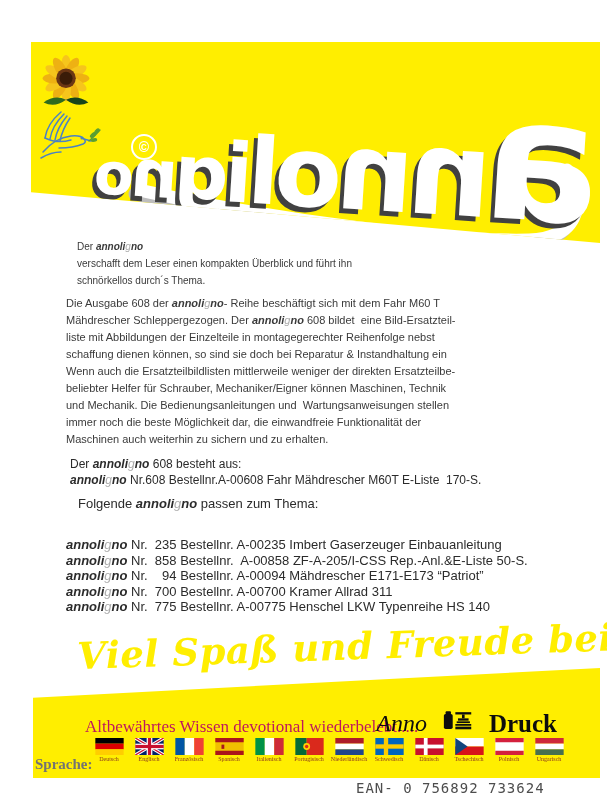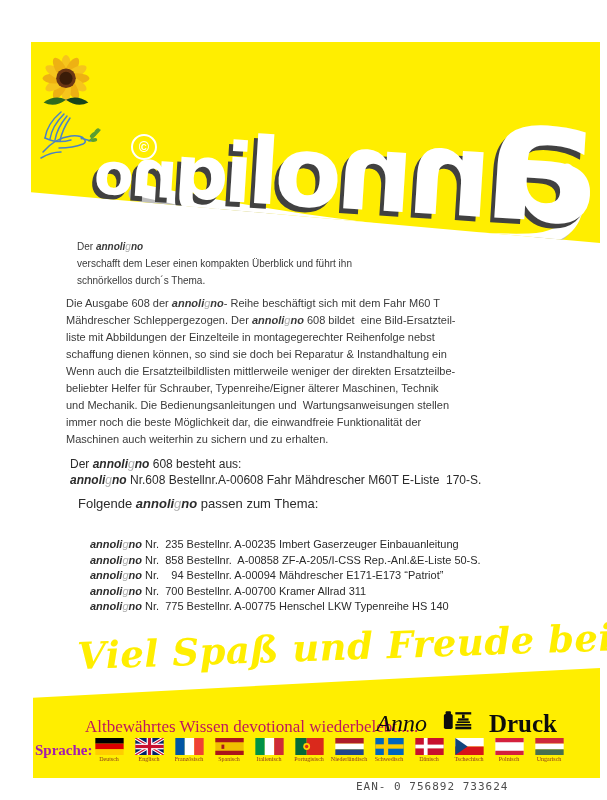--- a/index.html
+++ b/index.html
@@ -22,47 +22,47 @@
                    line-height:1;letter-spacing:-0.05em;text-shadow:4px 5px 0 #414141;}
 
   
   .tline{white-space:pre;}
   .brand{font-style:italic;font-weight:bold;}
   .brand-g{color:#ababab;font-weight:normal;}
   .intro{position:absolute;left:77px;top:238px;font-size:10px;line-height:17px;color:#3a3a3a;}
   .mainp{position:absolute;left:66px;top:295px;font-size:11px;line-height:17px;color:#3a3a3a;}
   .consists{position:absolute;left:70px;top:456px;font-size:12px;line-height:16px;color:#2b2b2b;}
   .related-h{position:absolute;left:78px;top:496px;font-size:13px;color:#2b2b2b;}
-  .related{position:absolute;left:66px;top:537px;font-size:11px;line-height:15.6px;color:#2b2b2b;margin-left:24px;}
+  .related{position:absolute;left:66px;top:537px;font-size:13px;line-height:15.6px;color:#2b2b2b;}
 
   
   .closing{position:absolute;left:78px;top:634px;color:#ffee00;white-space:nowrap;
            font-family:"DejaVu Serif",serif;font-style:italic;font-weight:bold;
            font-size:37px;letter-spacing:0.5px;transform:rotate(-2deg);transform-origin:left bottom;}
 
   
   .footer-band{position:absolute;left:33px;top:668px;width:567px;height:110px;
                background:#ffee00;clip-path:polygon(0 27%,100% 0,100% 100%,0 100%);}
   .slogan{position:absolute;left:52px;top:49px;font-family:Liberation Serif, serif;
           font-size:17px;color:#be185d;text-align:center;}
   .printer{position:absolute;right:43px;top:42px;display:flex;gap:16px;color:#0d0d0d;}
   .anno{font-family:"Liberation Serif",serif;font-style:italic;font-size:24px;}
   .druck{font-family:"Liberation Serif",serif;font-weight:bold;font-size:25px;}
   .press-icon{width:30px;height:22px;}
   .lang-row{position:absolute;left:2px;top:70px;display:flex;align-items:flex-start;}
   .lang-label{font-family:"Liberation Serif",serif;font-weight:600;font-size:15px;
-              color:#a21caf;margin-top:4px;}
+              color:#737373;margin-top:18px;}
   .flags{display:flex;gap:11px;margin-left:2px;}
   .flag-item{width:29px;display:flex;flex-direction:column;align-items:center;}
   .flag-item svg{width:29px;height:17px;display:block;}
   .flag-name{font-family:"Liberation Serif",serif;font-size:6px;color:#8d3a1d;
              margin-top:1px;white-space:nowrap;}
 
   .ean{position:absolute;left:356px;top:780px;font-family:"DejaVu Sans Mono",monospace;
-       font-size:11px;letter-spacing:1px;color:#4d4d4d;}
+       font-size:14px;letter-spacing:1px;color:#4d4d4d;}
 </style>
 </head>
 <body>
 
 <div class="page">
 
   <div class="header-band">
 
     <svg class="sunflower" viewBox="0 0 60 60">
       <g transform="translate(30,26)">
@@ -134,21 +134,21 @@
     <div class="tline">verschafft dem Leser einen kompakten Überblick und führt ihn</div>
     <div class="tline">schnörkellos durch´s Thema.</div>
   </div>
 
   <div class="mainp">
     <div class="tline">Die Ausgabe 608 der <span class="brand">annoli<span class="brand-g">g</span>no</span>- Reihe beschäftigt sich mit dem Fahr M60 T</div>
     <div class="tline">Mähdrescher Schleppergezogen. Der <span class="brand">annoli<span class="brand-g">g</span>no</span> 608 bildet  eine Bild-Ersatzteil-</div>
     <div class="tline">liste mit Abbildungen der Einzelteile in montagegerechter Reihenfolge nebst</div>
     <div class="tline">schaffung dienen können, so sind sie doch bei Reparatur &amp; Instandhaltung ein</div>
     <div class="tline">Wenn auch die Ersatzteilbildlisten mittlerweile weniger der direkten Ersatzteilbe-</div>
-    <div class="tline">beliebter Helfer für Schrauber, Typenreihe/Eigner älterer Maschinen, Technik</div>
+    <div class="tline">beliebter Helfer für Schrauber, Mechaniker/Eigner können Maschinen, Technik</div>
     <div class="tline">und Mechanik. Die Bedienungsanleitungen und  Wartungsanweisungen stellen</div>
     <div class="tline">immer noch die beste Möglichkeit dar, die einwandfreie Funktionalität der</div>
     <div class="tline">Maschinen auch weiterhin zu sichern und zu erhalten.</div>
   </div>
 
   <div class="consists">
     <div class="tline">Der <span class="brand">annoli<span class="brand-g">g</span>no</span> 608 besteht aus:</div>
     <div class="tline"><span class="brand">annoli<span class="brand-g">g</span>no</span> Nr.608 Bestellnr.A-00608 Fahr Mähdrescher M60T E-Liste  170-S.</div>
   </div>
 

